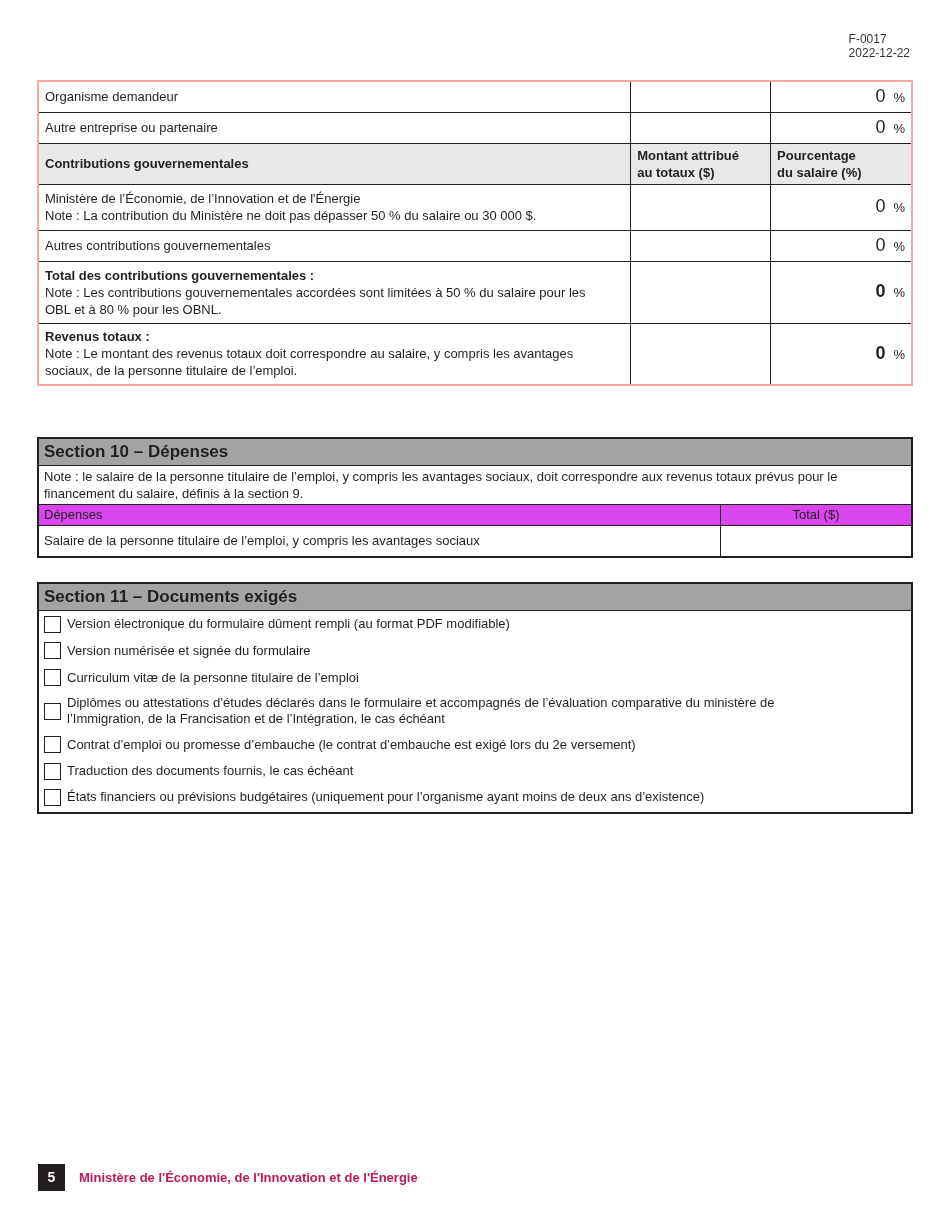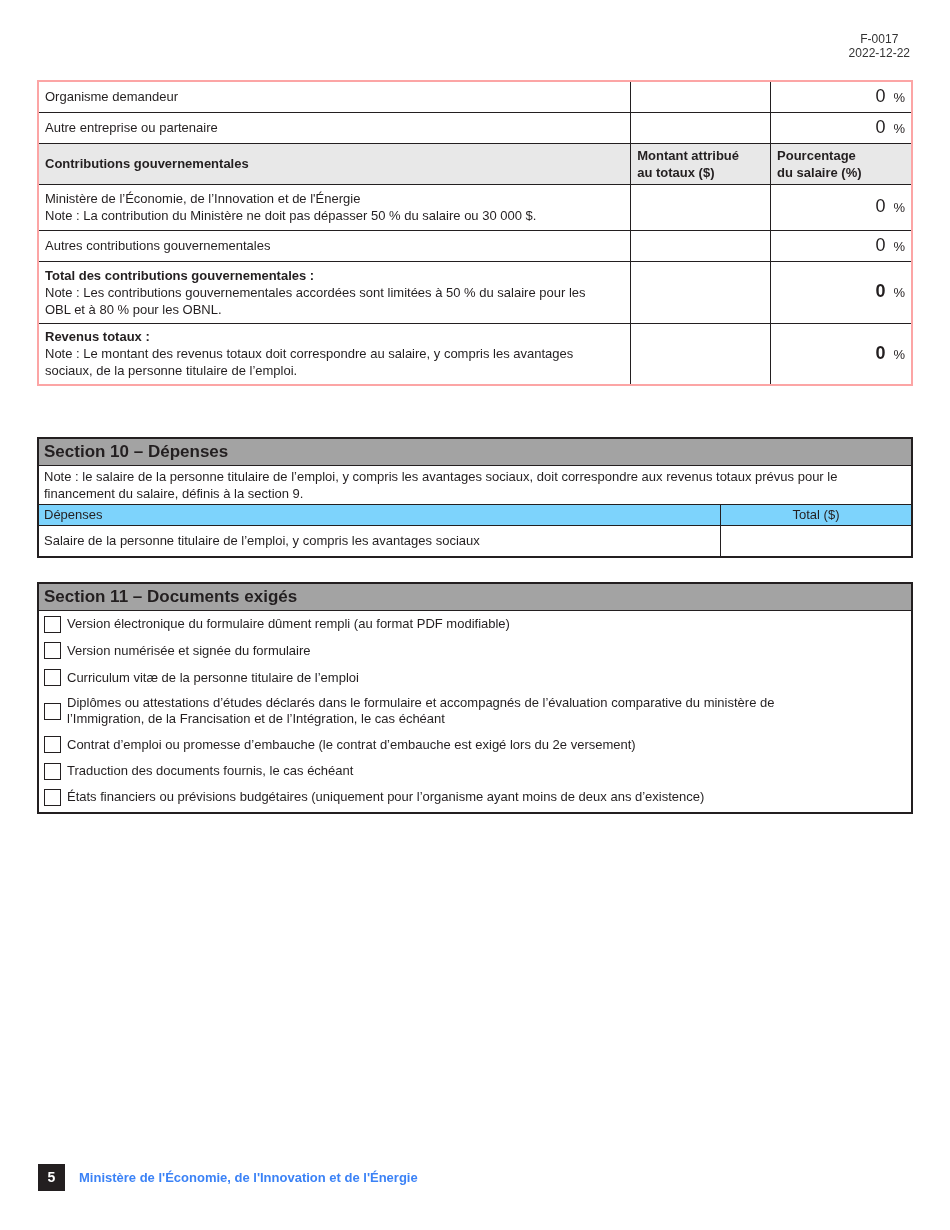--- a/index.html
+++ b/index.html
@@ -1,42 +1,42 @@
 <!DOCTYPE html>
 <html><head>
 <meta charset="utf-8">
 <style>
   html, body { margin:0; padding:0; background:#fff; }
   body { width:950px; height:1230px; position:relative; font-family:"Liberation Sans", sans-serif; color:#231f20; }
-  .formid { position:absolute; right:40px; top:32px; text-align:center; font-size:12px; line-height:14px; color:#333; }
+  .formid { position:absolute; right:40px; top:32px; text-align:left; font-size:12px; line-height:14px; color:#333; }
   table { border-collapse:collapse; }
   .t1 { position:absolute; left:37px; top:80px; width:876px; border:2px solid #fca5a5; }
   .t1 td { border:1px solid #231f20; font-size:13px; padding:0 6px; vertical-align:middle; line-height:17px; }
   .t1 td.c1 { width:580px; }
   .t1 td.c2 { width:127px; }
   .t1 td.c3 { width:128px; text-align:right; }
   .pct { font-size:18px; margin-right:8px; }
   .pct.b { font-weight:bold; }
   .psign { font-size:13px; }
   .bold { font-weight:bold; }
   .hdr td { background:#e8e8e8; font-weight:bold; }
   .hdr td.c3 { text-align:left; }
   .sec { position:absolute; left:37px; width:876px; border:2px solid #231f20; box-sizing:border-box; }
   .sec-title { background:#a3a3a3; font-size:17px; font-weight:bold; padding:3px 5px; border-bottom:1px solid #231f20; height:20px; line-height:20px; }
   .note { font-size:13px; padding:2px 5px; line-height:17px; border-bottom:1px solid #231f20; }
   .dep-row { display:flex; font-size:13px; }
   .dep-row .a { flex:1; padding:0 5px; border-right:1px solid #231f20; }
   .dep-row .b { width:190px; text-align:center; }
-  .dep-hdr { background:#7dd3fc; height:20px; line-height:20px; border-bottom:1px solid #231f20; }
+  .dep-hdr { background:#d946ef; height:20px; line-height:20px; border-bottom:1px solid #231f20; }
   .dep-body { height:30px; line-height:30px; }
   .chk { display:flex; align-items:center; font-size:13px; line-height:16px; padding:0 5px; }
   .box { width:15px; height:15px; border:1px solid #231f20; margin-right:6px; flex-shrink:0; background:#fff; }
   .footer { position:absolute; left:38px; top:1164px; display:flex; align-items:center; }
   .pnum { width:27px; height:27px; background:#231f20; color:#fff; font-weight:bold; font-size:14px; text-align:center; line-height:27px; }
-  .ftext { margin-left:14px; font-size:13px; font-weight:bold; color:#3b82f6; }
+  .ftext { margin-left:14px; font-size:13px; font-weight:bold; color:#be185d; }
 </style>
 </head>
 <body>
 
 <div class="formid">
   <div>F-0017</div>
   <div>2022-12-22</div>
 </div>
 
 <table class="t1">

